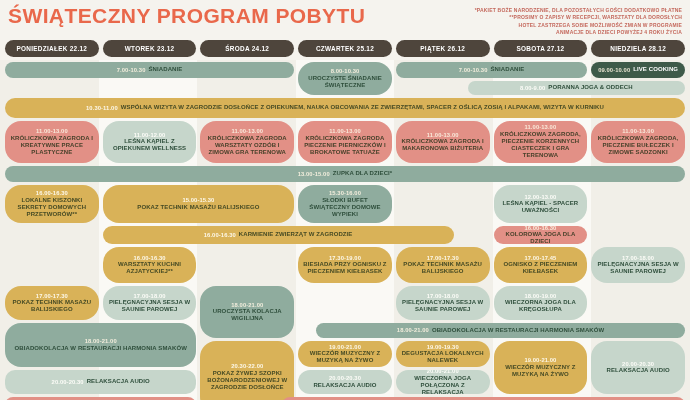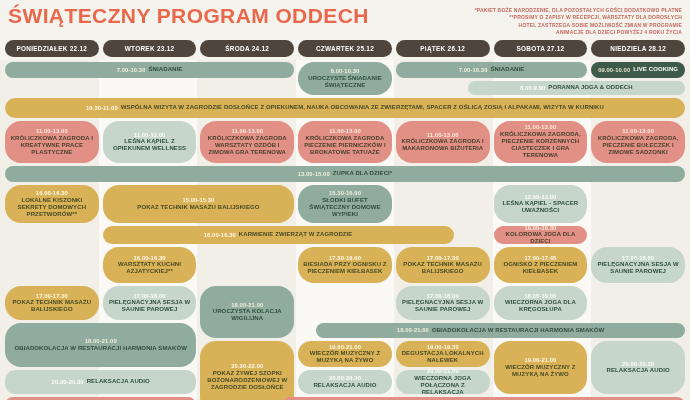--- a/index.html
+++ b/index.html
@@ -52,21 +52,21 @@
   .pale{background:#c6d6cb;}       .pale .t{color:#fdfdf8;}   .pale .l{color:#2e4e3b;}
   .yellow{background:#d9b258;}     .yellow .t{color:#fdf8e9;} .yellow .l{color:#454a24;}
   .pink{background:#e29086;}       .pink .t{color:#f9e9da;}   .pink .l{color:#47412a;}
 </style>
 </head>
 <body>
 
 <div class="page">
 
   <div class="hdr">
-    <div class="title">ŚWIĄTECZNY PROGRAM ODDECH</div>
+    <div class="title">ŚWIĄTECZNY PROGRAM POBYTU</div>
     <div class="notes">
       <div>*PAKIET BOŻE NARODZENIE, DLA POZOSTAŁYCH GOŚCI DODATKOWO PŁATNE</div>
       <div>**PROSIMY O ZAPISY W RECEPCJI, WARSZTATY DLA DOROSŁYCH</div>
       <div>HOTEL ZASTRZEGA SOBIE MOŻLIWOŚĆ ZMIAN W PROGRAMIE</div>
       <div>ANIMACJE DLA DZIECI POWYŻEJ 4 ROKU ŻYCIA</div>
     </div>
   </div>
 
   <div class="days">
     <div class="day">PONIEDZIAŁEK 22.12</div>

